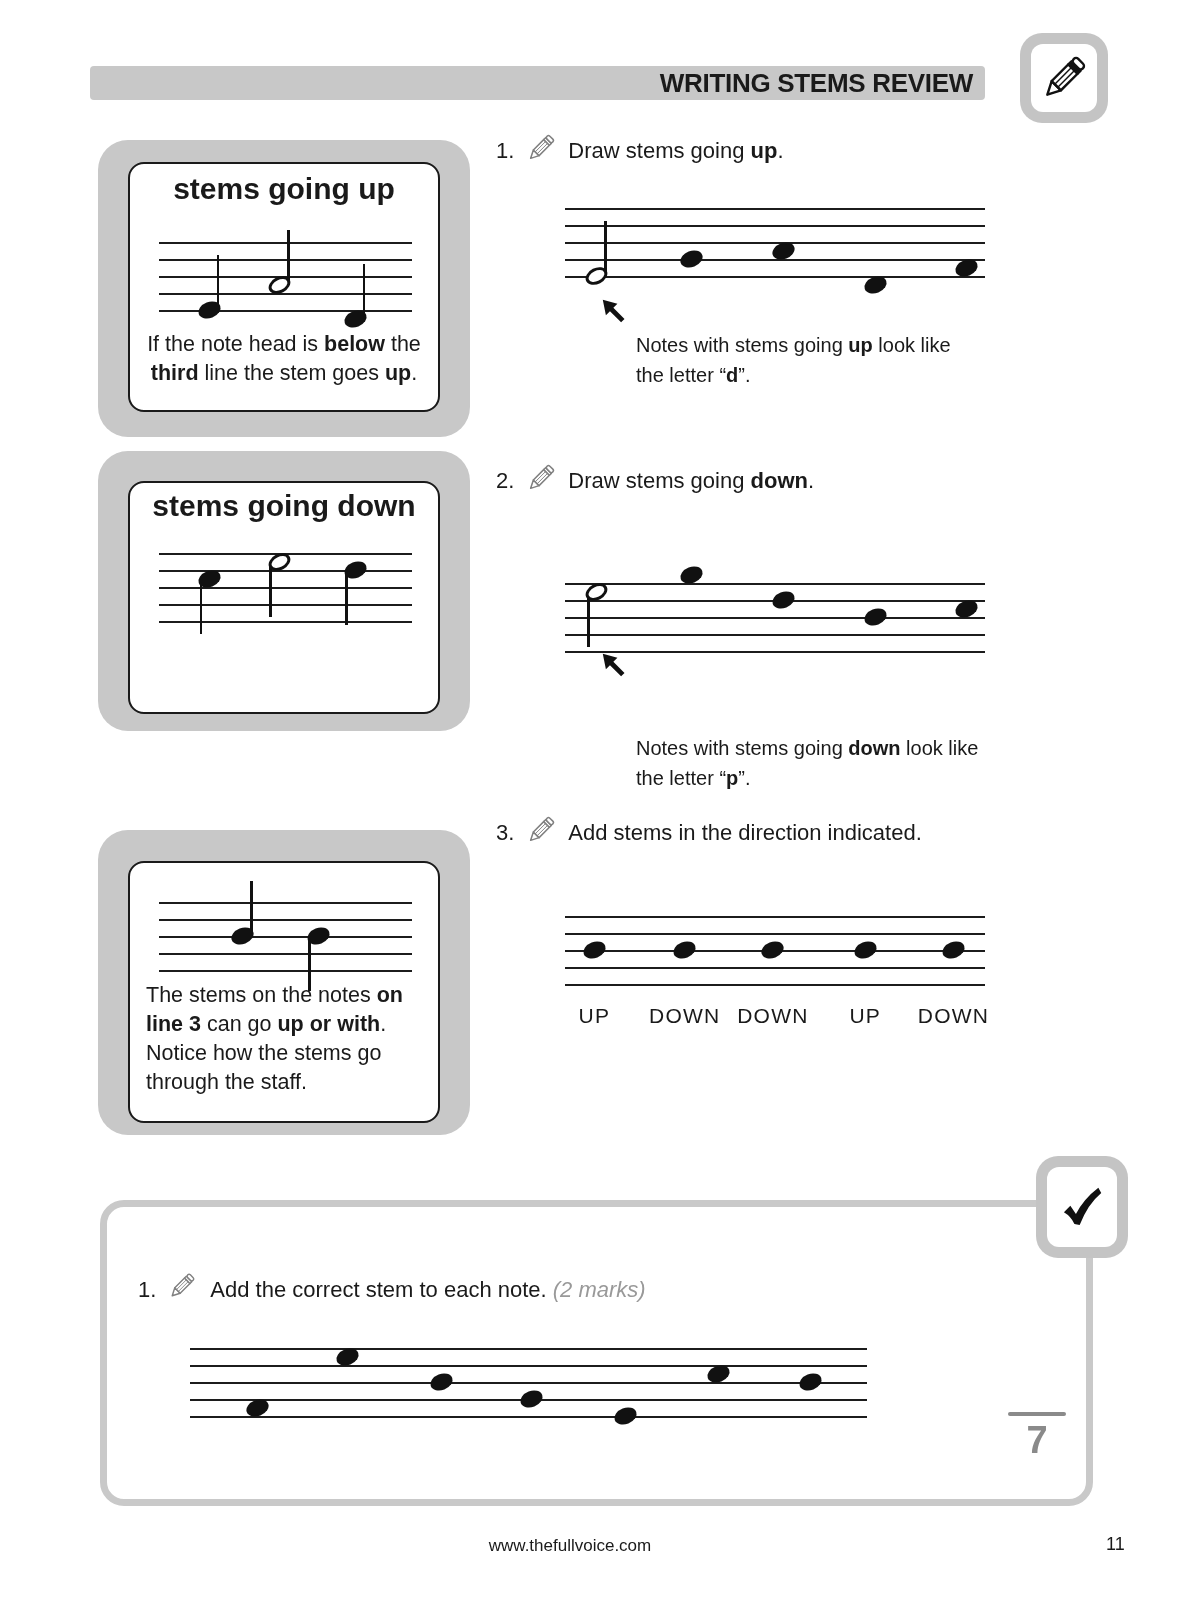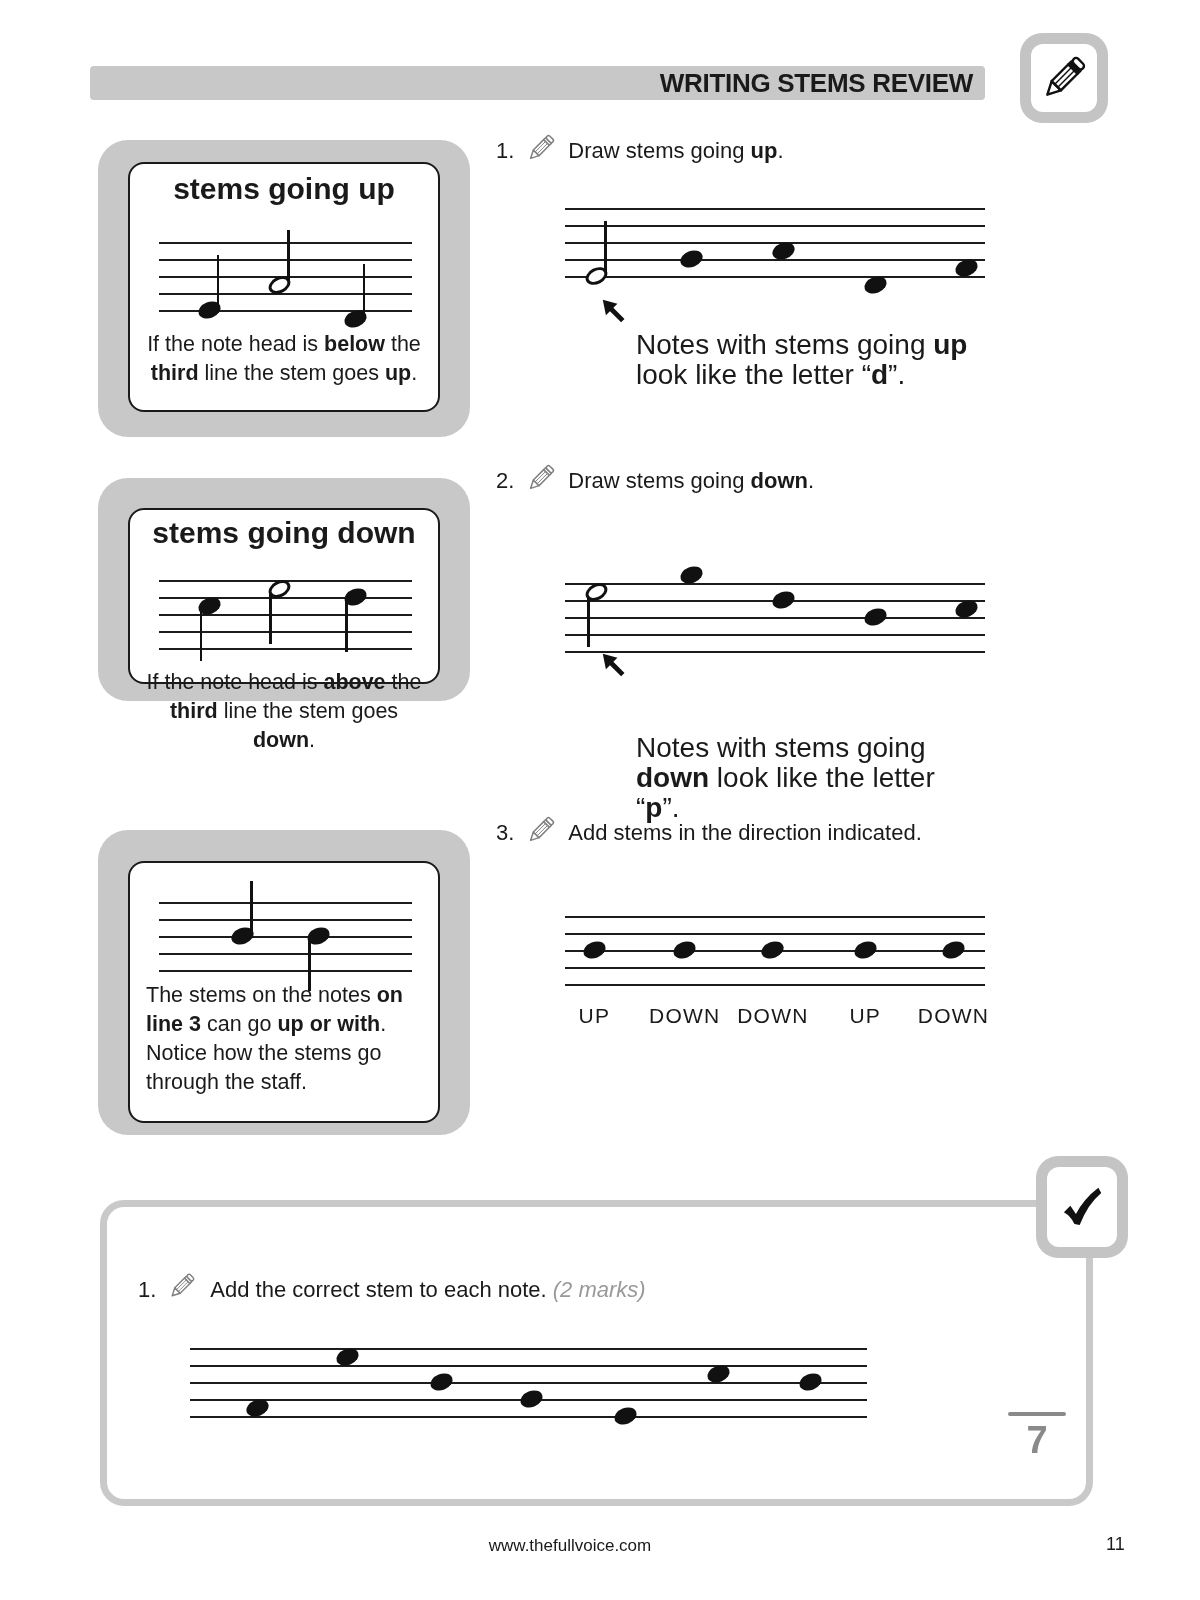--- a/index.html
+++ b/index.html
@@ -25,21 +25,21 @@
   .staff-line{position:absolute;left:0;right:0;height:2.2px;background:#1c1c1c;}
   .note{position:absolute;width:23px;height:16px;border-radius:50%;transform:rotate(-21deg);}
   .note.filled{background:#111;}
   .note.open{background:#fff;border:3.8px solid #111;width:23px;height:16px;box-sizing:border-box;transform:rotate(-27deg);}
   .stem{position:absolute;width:2.6px;background:#111;}
   
   .ex-label{position:absolute;display:flex;align-items:flex-start;gap:9px;font-size:22px;}
   .ex-num{padding-top:2px;}
   .ex-text{padding-top:2px;}
   .pencil-small{width:36px;height:36px;margin-top:-6px;flex:0 0 auto;}
-  .caption{position:absolute;margin:0;font-size:28px;line-height:30px;}
+  .caption{position:absolute;margin:0;font-size:20px;line-height:30px;}
   .arrow{position:absolute;width:34px;height:34px;}
   .b{font-weight:bold;}
   .i{font-style:italic;}
   .g{color:#999;}
   .dir-row{position:absolute;height:26px;}
   .dir-label{position:absolute;transform:translateX(-50%);font-size:21px;letter-spacing:1.2px;}
   .dir-label:nth-of-type(1){left:7%;}
   .dir-label:nth-of-type(2){left:28.5%;}
   .dir-label:nth-of-type(3){left:49.5%;}
   .dir-label:nth-of-type(4){left:71.5%;}
@@ -91,37 +91,36 @@
           <div class="note filled" style="left: 38.594px; top: 74px;"></div>
           <div class="stem" style="height: 55px; left: 128.434px; top: 1.5px;"></div>
           <div class="note open" style="left: 109.434px; top: 48.5px;"></div>
           <div class="stem" style="height: 55px; left: 203.575px; top: 35.5px;"></div>
           <div class="note filled" style="left: 184.575px; top: 82.5px;"></div>
         </div>
       <p class="box-caption center" style="left:8px;right:8px;top:166px;"><span>If the note head is </span><span class="b">below</span><span> the </span><span class="b">third</span><span> line the stem goes </span><span class="b">up</span><span>.</span></p>
     </div>
   </section>
 
-  <section class="info-box" style="top:478px;height:223px;">
+  <section class="info-box" style="top:451px;height:280px;">
     <div class="info-inner" style="top:30px;bottom:17px;">
       <h2 class="info-title" style="top:6px;">stems going down</h2>
       <div class="staff" style="left: 29px; top: 58px; width: 253px; height: 96px;">
           <div class="staff-line" style="top: 12px;"></div>
           <div class="staff-line" style="top: 29px;"></div>
           <div class="staff-line" style="top: 46px;"></div>
           <div class="staff-line" style="top: 63px;"></div>
           <div class="staff-line" style="top: 80px;"></div>
           <div class="stem" style="height: 55px; left: 40.6px; top: 37.5px;"></div>
           <div class="note filled" style="left: 39.1px; top: 29.5px;"></div>
           <div class="stem" style="height: 55px; left: 110.175px; top: 20.5px;"></div>
           <div class="note open" style="left: 108.675px; top: 12.5px;"></div>
           <div class="stem" style="height: 55px; left: 186.075px; top: 29px;"></div>
           <div class="note filled" style="left: 184.575px; top: 21px;"></div>
         </div>
-      <p class="box-caption center" style="left:6px;right:6px;top:158px;"><span>If the note head is </span><span class="b">above</span><span> the </span><span class="b">third</span><span> line the stem goes </span><span class="b">down</span><span>.</span></p>
     </div>
   </section>
 
   <section class="info-box" style="top:830px;height:305px;">
     <div class="info-inner" style="top:31px;bottom:12px;">
       <div class="staff" style="left: 29px; top: 15px; width: 253px; height: 114px;">
           <div class="staff-line" style="top: 24px;"></div>
           <div class="staff-line" style="top: 41px;"></div>
           <div class="staff-line" style="top: 58px;"></div>
           <div class="staff-line" style="top: 75px;"></div>

